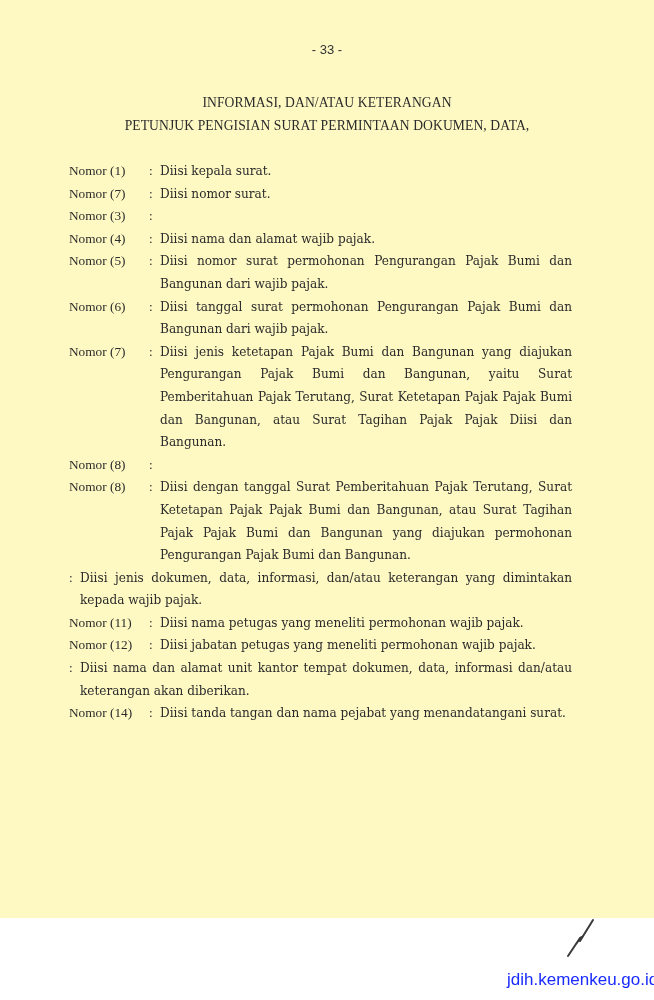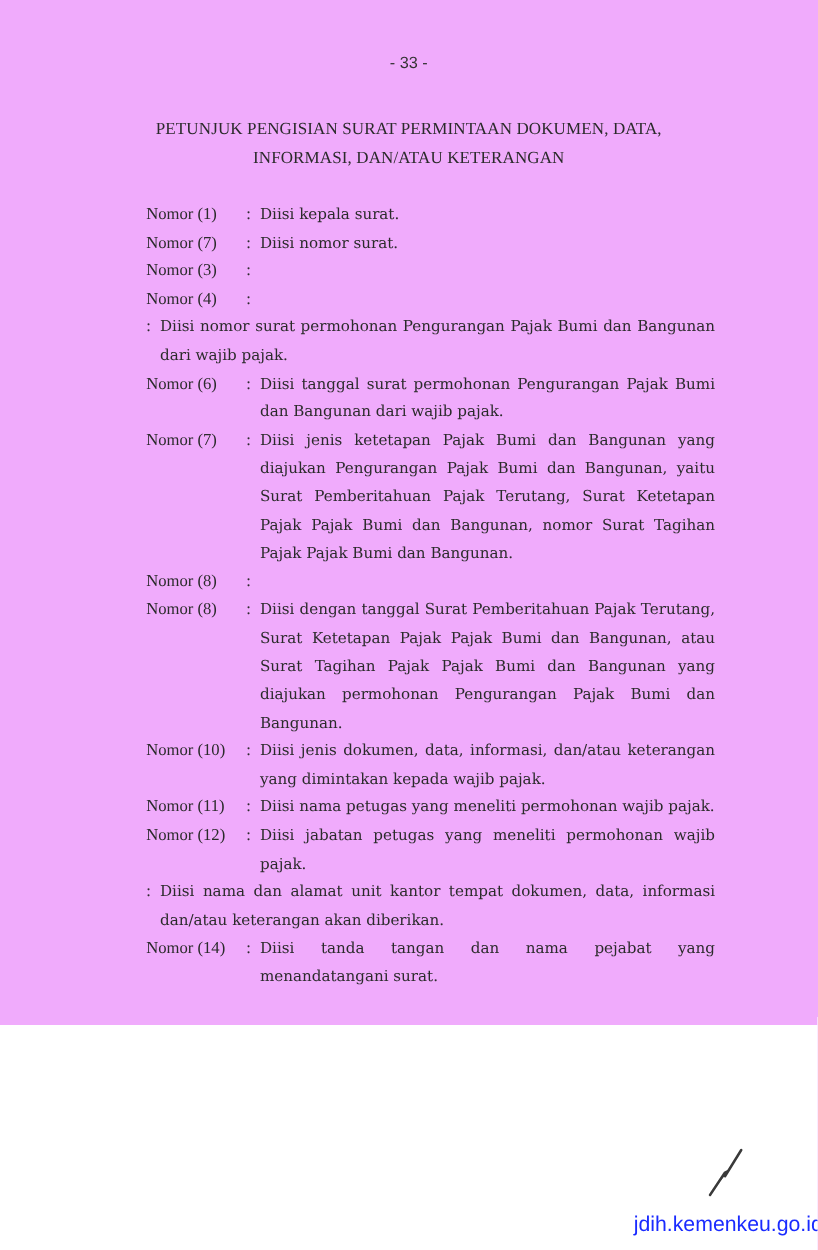--- a/index.html
+++ b/index.html
@@ -1,86 +1,87 @@
 <!DOCTYPE html>
 <html><head>
 <meta charset="utf-8">
 <style>
   html, body { margin: 0; padding: 0; background: #ffffff; }
   body { width: 654px; height: 1000px; position: relative; overflow: hidden; }
-  .page { position: absolute; left: 0; top: 0; width: 654px; height: 820px; background: #f0abfc; color: #2b2b2b; }
+  .page { position: absolute; left: 0; top: 0; width: 654px; height: 918px; background: #fef9c3; color: #2b2b2b; }
   .page-number { position: absolute; top: 42px; left: 0; width: 654px; text-align: center;
     font-family: "Liberation Sans", sans-serif; font-size: 13px; color: #333; }
   .title { position: absolute; top: 92px; left: 0; width: 654px; text-align: center;
     font-family: "Liberation Serif", serif; font-size: 13.6px; line-height: 22.5px; color: #2b2b2b; letter-spacing: 0.1px; }
   .entries { position: absolute; top: 160px; left: 69px; width: 503px;
     font-family: "DejaVu Serif", serif; font-size: 12.1px; line-height: 22.6px; color: #2b2b2b; }
-  .entry { display: flex; margin-left: 48px; }
+  .entry { display: flex; }
   .label { width: 80px; flex: 0 0 80px; font-family: "Liberation Serif", serif; font-size: 13.3px; white-space: nowrap; }
   .colon { width: 11px; flex: 0 0 11px; font-family: "Liberation Serif", serif; font-size: 13.3px; }
   .text { flex: 1 1 auto; text-align: justify; word-spacing: 0px; }
   .signature { position: absolute; left: 566px; top: 918px; width: 30px; height: 40px; }
   .watermark { position: absolute; left: 507px; top: 970px; font-family: Liberation Sans, sans-serif;
     font-size: 17px; color: #1a2bff; }
 </style>
 </head>
 <body>
 
 <div class="page">
   <div class="page-number">- 33 -</div>
 
   <div class="title">
+    <div>INFORMASI, DAN/ATAU KETERANGAN</div>
     <div>PETUNJUK PENGISIAN SURAT PERMINTAAN DOKUMEN, DATA,</div>
-    <div>INFORMASI, DAN/ATAU KETERANGAN</div>
   </div>
 
   <div class="entries">
     <div class="entry">
       <span class="label">Nomor (1)</span>
       <span class="colon">:</span>
       <span class="text">Diisi kepala surat.</span>
     </div>
     <div class="entry">
       <span class="label">Nomor (7)</span>
       <span class="colon">:</span>
       <span class="text">Diisi nomor surat.</span>
     </div>
     <div class="entry">
       <span class="label">Nomor (3)</span>
       <span class="colon">:</span>
     </div>
     <div class="entry">
       <span class="label">Nomor (4)</span>
       <span class="colon">:</span>
+      <span class="text">Diisi nama dan alamat wajib pajak.</span>
     </div>
     <div class="entry">
+      <span class="label">Nomor (5)</span>
       <span class="colon">:</span>
       <span class="text">Diisi nomor surat permohonan Pengurangan Pajak Bumi dan Bangunan dari wajib pajak.</span>
     </div>
     <div class="entry">
       <span class="label">Nomor (6)</span>
       <span class="colon">:</span>
       <span class="text">Diisi tanggal surat permohonan Pengurangan Pajak Bumi dan Bangunan dari wajib pajak.</span>
     </div>
     <div class="entry">
       <span class="label">Nomor (7)</span>
       <span class="colon">:</span>
-      <span class="text">Diisi jenis ketetapan Pajak Bumi dan Bangunan yang diajukan Pengurangan Pajak Bumi dan Bangunan, yaitu Surat Pemberitahuan Pajak Terutang, Surat Ketetapan Pajak Pajak Bumi dan Bangunan, nomor Surat Tagihan Pajak Pajak Bumi dan Bangunan.</span>
+      <span class="text">Diisi jenis ketetapan Pajak Bumi dan Bangunan yang diajukan Pengurangan Pajak Bumi dan Bangunan, yaitu Surat Pemberitahuan Pajak Terutang, Surat Ketetapan Pajak Pajak Bumi dan Bangunan, atau Surat Tagihan Pajak Pajak Diisi dan Bangunan.</span>
     </div>
     <div class="entry">
       <span class="label">Nomor (8)</span>
       <span class="colon">:</span>
     </div>
     <div class="entry">
       <span class="label">Nomor (8)</span>
       <span class="colon">:</span>
       <span class="text">Diisi dengan tanggal Surat Pemberitahuan Pajak Terutang, Surat Ketetapan Pajak Pajak Bumi dan Bangunan, atau Surat Tagihan Pajak Pajak Bumi dan Bangunan yang diajukan permohonan Pengurangan Pajak Bumi dan Bangunan.</span>
     </div>
     <div class="entry">
-      <span class="label">Nomor (10)</span>
       <span class="colon">:</span>
       <span class="text">Diisi jenis dokumen, data, informasi, dan/atau keterangan yang dimintakan kepada wajib pajak.</span>
     </div>
     <div class="entry">
       <span class="label">Nomor (11)</span>
       <span class="colon">:</span>
       <span class="text">Diisi nama petugas yang meneliti permohonan wajib pajak.</span>
     </div>
     <div class="entry">
       <span class="label">Nomor (12)</span>

